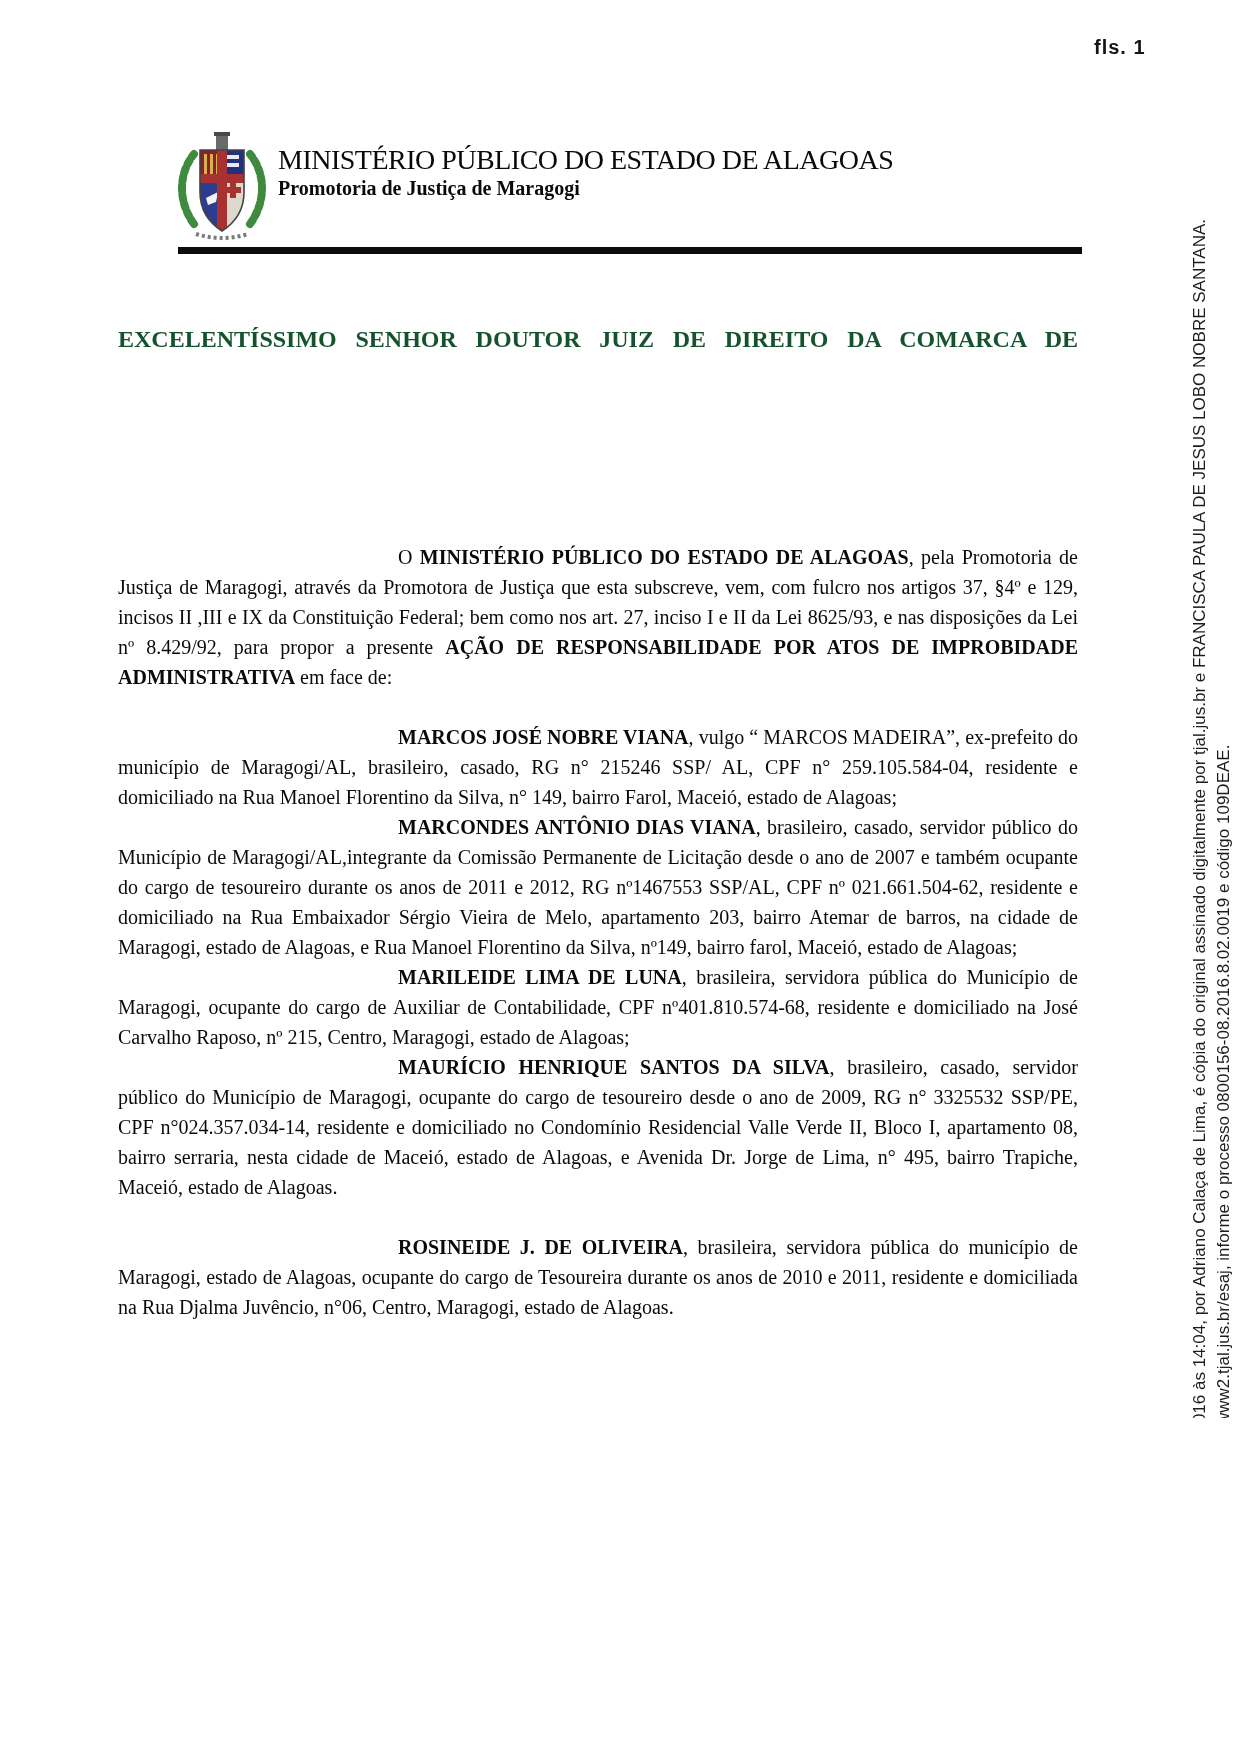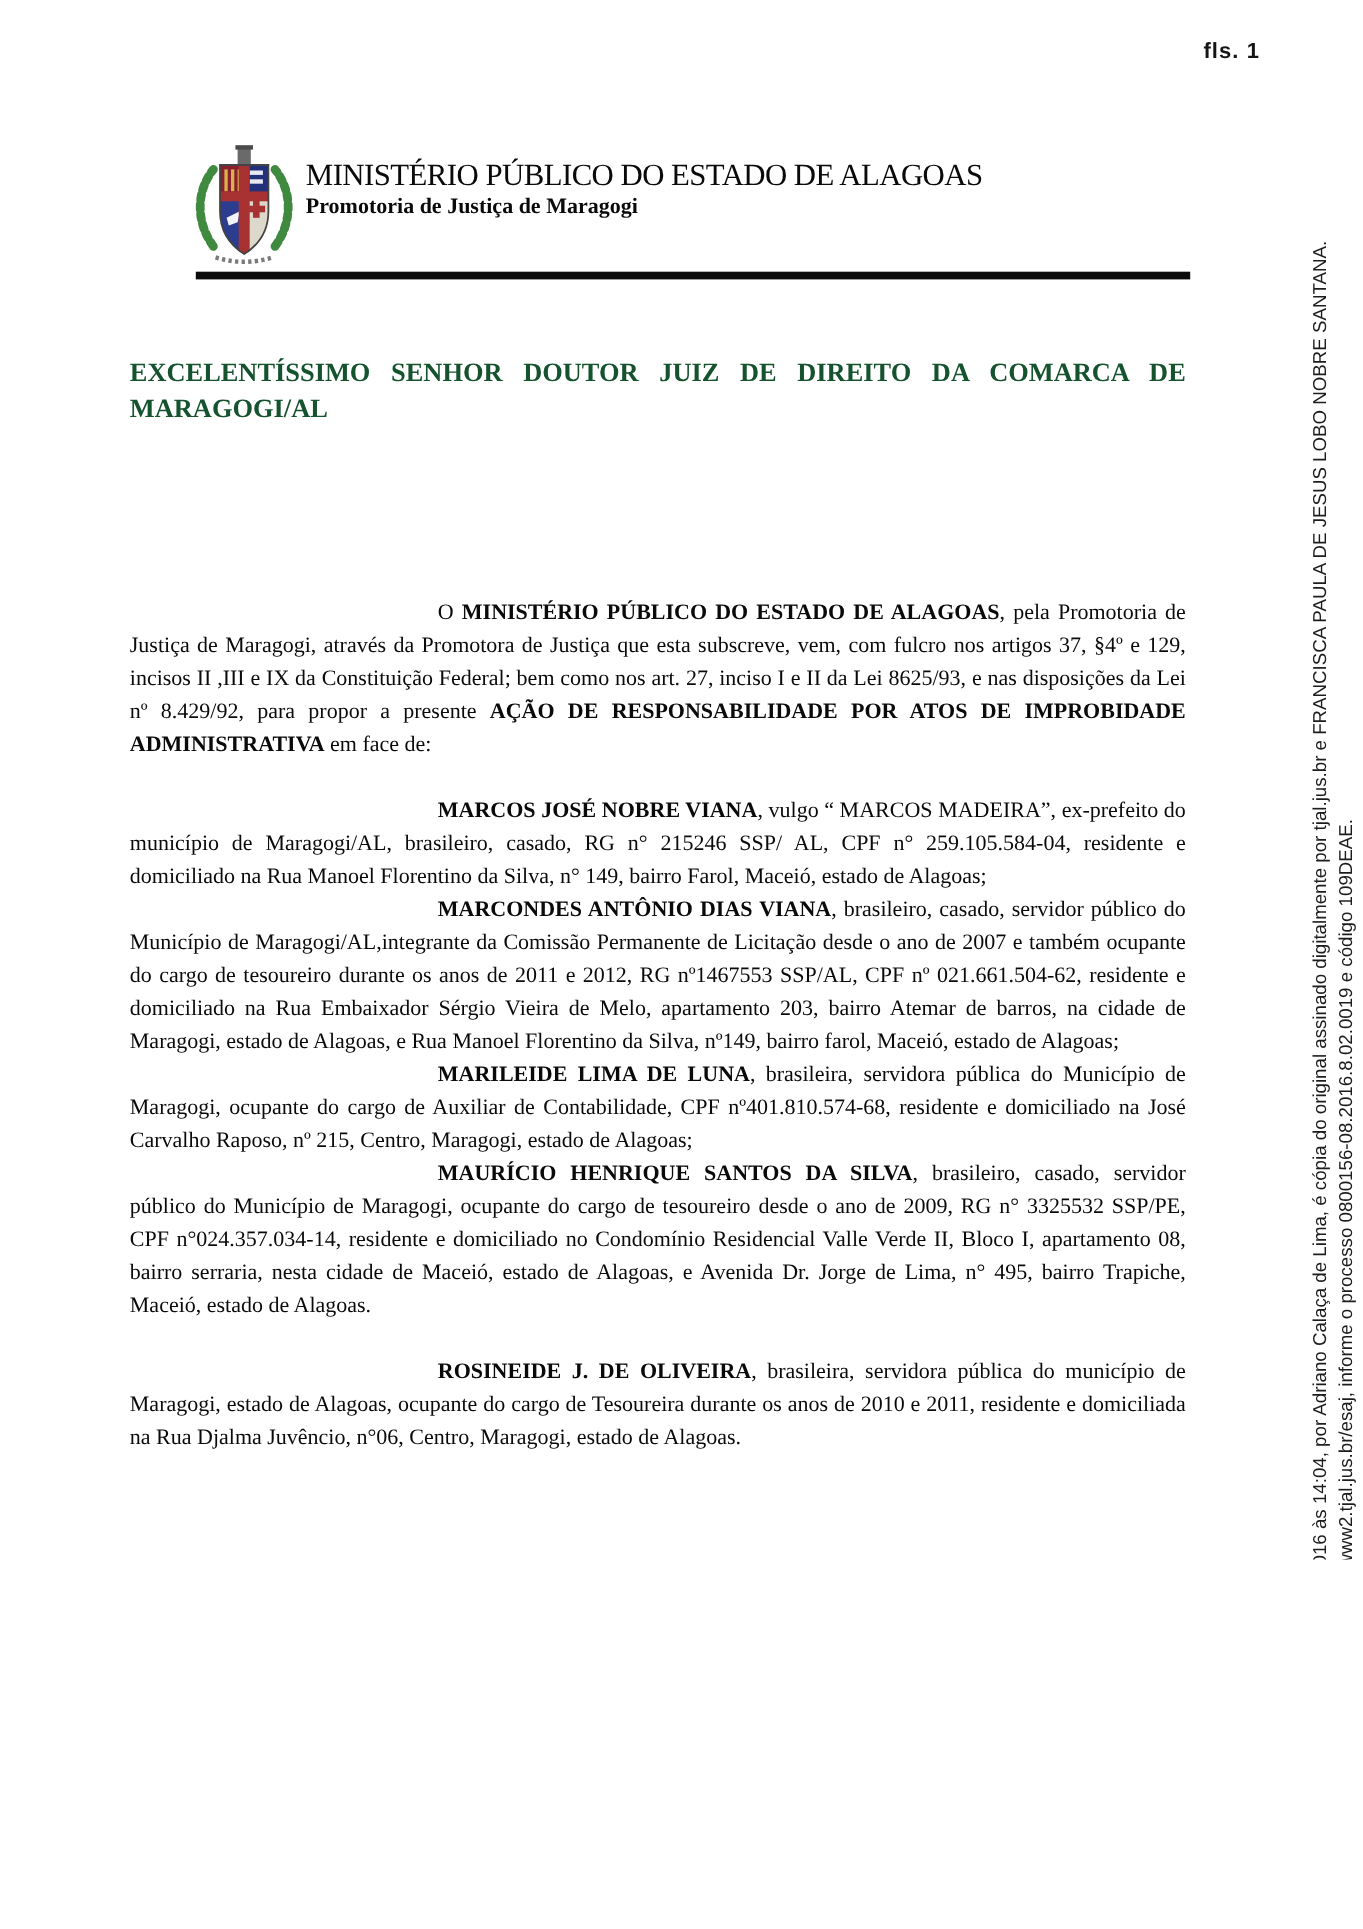--- a/index.html
+++ b/index.html
@@ -154,21 +154,20 @@
 
   <div class="header-text">
     <div class="org-name">MINISTÉRIO PÚBLICO DO ESTADO DE ALAGOAS</div>
     <div class="office-name">Promotoria de Justiça de Maragogi</div>
   </div>
 
   <div class="rule"></div>
 
   <div class="addressee">
     <span class="line1">EXCELENTÍSSIMO SENHOR DOUTOR JUIZ DE DIREITO DA COMARCA DE</span>
-    <span class="line2">MARAGOGI/AL</span>
   </div>
 
   <div class="body-text" id="doc-body">
       <p class="para"><span>O </span><span class="b">MINISTÉRIO PÚBLICO DO ESTADO DE ALAGOAS</span><span>, pela Promotoria de Justiça de Maragogi, através da Promotora de Justiça que esta subscreve, vem, com fulcro nos artigos 37, §4º e 129, incisos II ,III e IX da Constituição Federal; bem como nos art. 27, inciso I e II da Lei 8625/93, e nas disposições da Lei nº 8.429/92, para propor a presente </span><span class="b">AÇÃO DE RESPONSABILIDADE POR ATOS DE IMPROBIDADE ADMINISTRATIVA</span><span> em face de:</span></p>
       <p class="para"><span class="b">MARCOS JOSÉ NOBRE VIANA</span><span>, vulgo “ MARCOS MADEIRA”, ex-prefeito do município de Maragogi/AL, brasileiro, casado, RG n° 215246 SSP/ AL, CPF n° 259.105.584-04, residente e domiciliado na Rua Manoel Florentino da Silva, n° 149, bairro Farol, Maceió, estado de Alagoas;</span></p>
       <p class="para"><span class="b">MARCONDES ANTÔNIO DIAS VIANA</span><span>, brasileiro, casado, servidor público do Município de Maragogi/AL,integrante da Comissão Permanente de Licitação desde o ano de 2007 e também ocupante do cargo de tesoureiro durante os anos de 2011 e 2012, RG nº1467553 SSP/AL, CPF nº 021.661.504-62, residente e domiciliado na Rua Embaixador Sérgio Vieira de Melo, apartamento 203, bairro Atemar de barros, na cidade de Maragogi, estado de Alagoas, e Rua Manoel Florentino da Silva, nº149, bairro farol, Maceió, estado de Alagoas;</span></p>
       <p class="para"><span class="b">MARILEIDE LIMA DE LUNA</span><span>, brasileira, servidora pública do Município de Maragogi, ocupante do cargo de Auxiliar de Contabilidade, CPF nº401.810.574-68, residente e domiciliado na José Carvalho Raposo, nº 215, Centro, Maragogi, estado de Alagoas;</span></p>
       <p class="para"><span class="b">MAURÍCIO HENRIQUE SANTOS DA SILVA</span><span>, brasileiro, casado, servidor público do Município de Maragogi, ocupante do cargo de tesoureiro desde o ano de 2009, RG n° 3325532 SSP/PE, CPF n°024.357.034-14, residente e domiciliado no Condomínio Residencial Valle Verde II, Bloco I, apartamento 08, bairro serraria, nesta cidade de Maceió, estado de Alagoas, e Avenida Dr. Jorge de Lima, n° 495, bairro Trapiche, Maceió, estado de Alagoas.</span></p>
       <p class="para"><span class="b">ROSINEIDE J. DE OLIVEIRA</span><span>, brasileira, servidora pública do município de Maragogi, estado de Alagoas, ocupante do cargo de Tesoureira durante os anos de 2010 e 2011, residente e domiciliada na Rua Djalma Juvêncio, n°06, Centro, Maragogi, estado de Alagoas.</span></p>
     </div>

